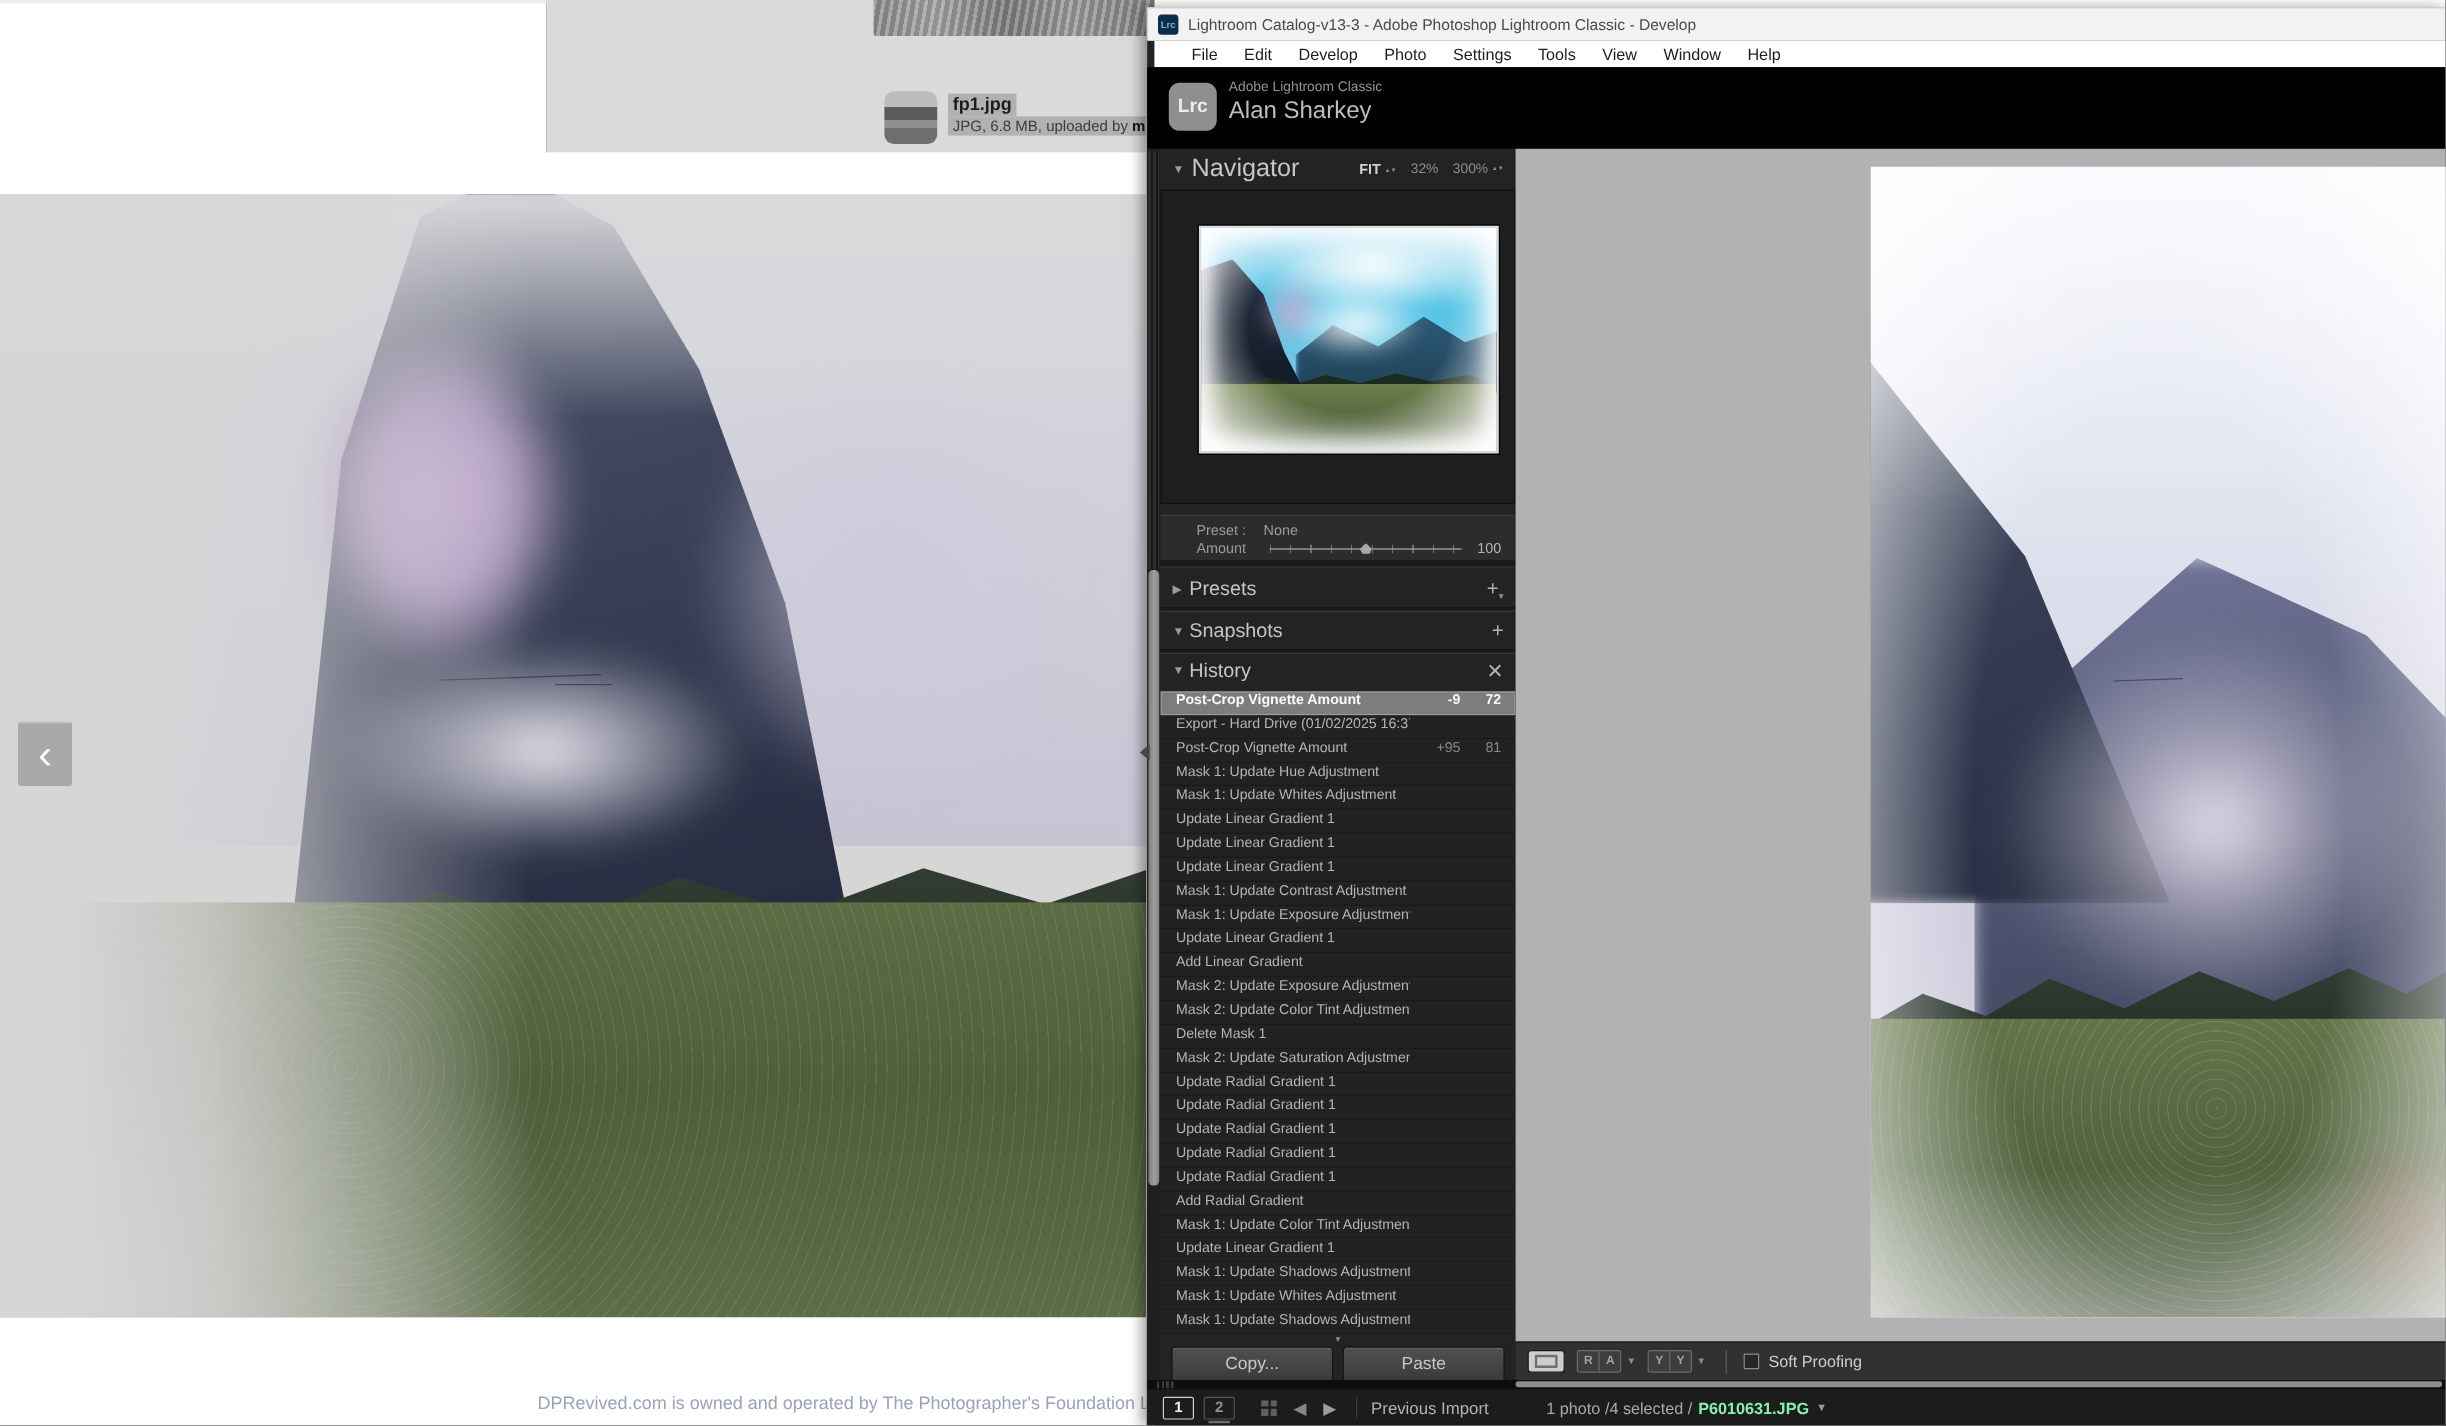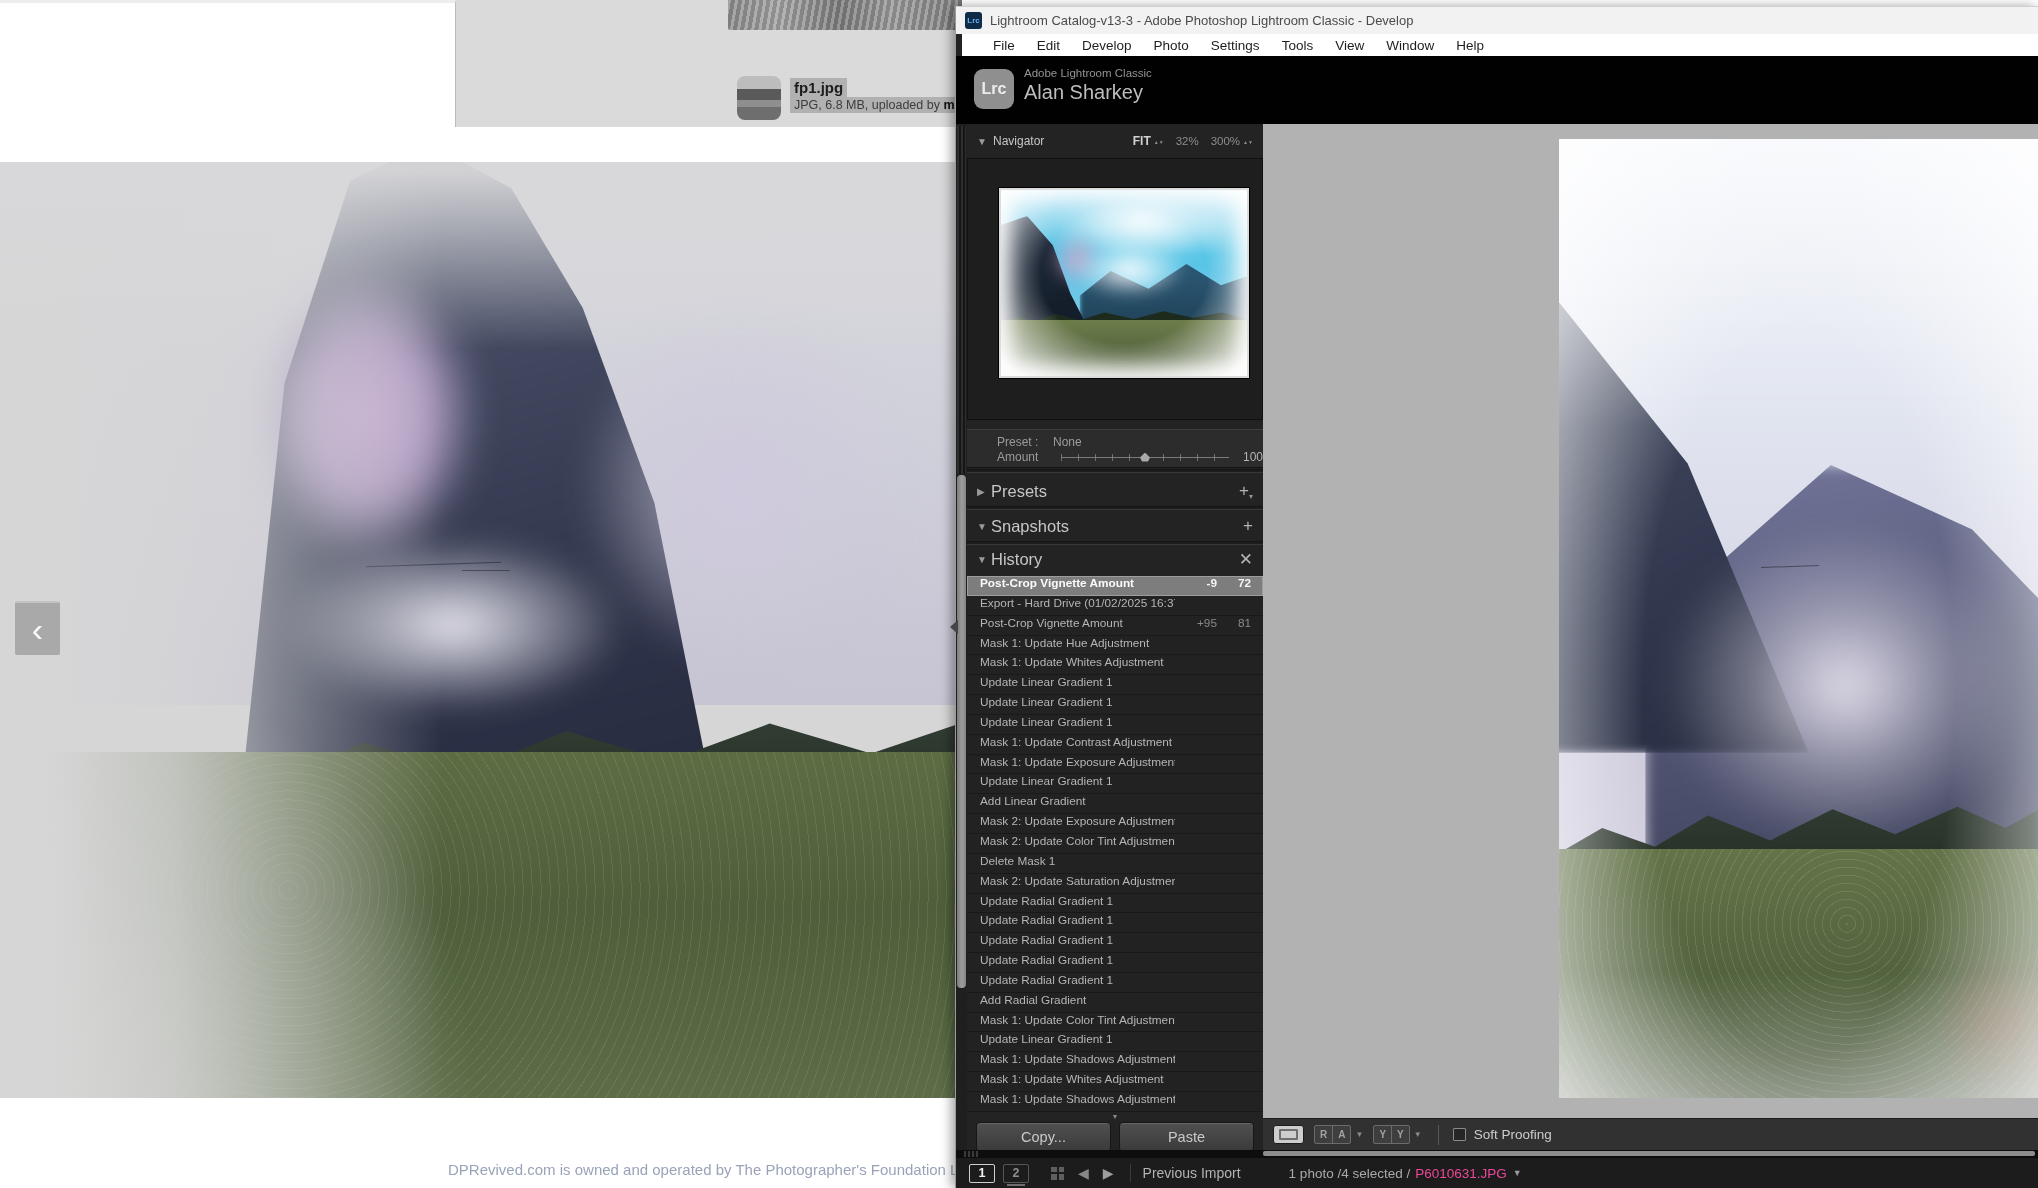--- a/index.html
+++ b/index.html
@@ -79,21 +79,21 @@
   .lr-content{left:11px;top:0;width:296px;height:100%}
 
   .ph{display:flex;align-items:center;height:30px;padding:0 10px;cursor:pointer}
   .ph .tri{font-size:10px;color:#9a9a9a;width:14px}
   .ph .ph-label{font-size:16.5px;color:#c6c6c6;flex:1}
   .ph .ph-action{font-size:17px;color:#b2b2b2;cursor:pointer}
   .groove{height:4px;border-top:1px solid #151515;border-bottom:1px solid #383838;background:#1d1d1d}
 
   .nav-header{left:0;top:0;width:100%;height:34px;display:flex;align-items:center;padding:0 10px}
   .nav-header .tri{font-size:10px;color:#9a9a9a;width:16px}
-  .nav-title{font-size:12px;color:#c6c6c6;flex:1}
+  .nav-title{font-size:21px;color:#c6c6c6;flex:1}
   .nav-zoom{display:flex;align-items:center;gap:12px}
   .nav-fit{font-size:12px;color:#d2d2d2;font-weight:bold;cursor:pointer}
   .nav-pct{font-size:11.5px;color:#8d8d8d;cursor:pointer}
   .updown{display:inline-flex;flex-direction:column;line-height:4px;font-size:5px;color:#8d8d8d;vertical-align:middle;margin-left:3px}
 
   .nav-preview{left:0;top:34px;width:296px;height:262px;background:#1e1e1e;border:1px solid #101010}
   .nav-img{left:31px;top:29px;width:250px;height:190px;border:2px solid #dcdcdc;outline:1px solid #000;overflow:hidden;background:#cfe7ef;cursor:pointer}
   .nav-img>div{position:absolute}
   .nv-sky{inset:0 0 30% 0;background:linear-gradient(180deg,#aee0f2,#54c4e6 50%,#7cc9e6)}
   .nv-cloud{left:20%;top:-6%;width:75%;height:45%;filter:blur(8px);background:radial-gradient(closest-side,#fff,rgba(255,255,255,.55),transparent)}
@@ -101,21 +101,21 @@
   .nv-cliff{left:-2%;top:14%;width:42%;height:72%;filter:blur(1px);background:linear-gradient(160deg,#2a3648,#141e2b 65%);
     clip-path:polygon(0 8%,30% 0,55% 22%,72% 58%,100% 100%,0 100%)}
   .nv-pink{left:20%;top:22%;width:22%;height:30%;filter:blur(7px);background:radial-gradient(closest-side,rgba(214,170,205,.9),transparent)}
   .nv-mtns{left:32%;top:36%;width:70%;height:38%;filter:blur(2px);background:linear-gradient(180deg,#2e5c7a,#1f4258);
     clip-path:polygon(0 55%,18% 20%,40% 45%,62% 10%,82% 40%,100% 25%,100% 100%,0 100%)}
   .nv-trees{left:0;top:61%;width:100%;height:14%;filter:blur(1px);background:#1c2b1c;
     clip-path:polygon(0 80%,6% 50%,14% 70%,22% 40%,32% 65%,42% 35%,54% 60%,66% 30%,78% 55%,90% 35%,100% 60%,100% 100%,0 100%)}
   .nv-meadow{left:0;top:70%;width:100%;height:30%;background:linear-gradient(180deg,#6d7d4a,#55653e 60%,#4e5e3a)}
   .nv-vign{inset:0;background:radial-gradient(ellipse at 50% 45%,transparent 48%,rgba(255,255,255,.92) 92%);box-shadow:inset 0 0 18px 8px rgba(255,255,255,.85)}
 
-  .vg-strip{left:0;top:305px;width:296px;height:39px;background:#2c2c2c;border-top:1px solid #3d3d3d;border-bottom:1px solid #121212;padding:4px 0 0 30px}
+  .vg-strip{left:0;top:305px;width:296px;height:39px;background:#2c2c2c;border-top:1px solid #3d3d3d;border-bottom:1px solid #121212;padding:4px 12px 0 30px}
   .vg-row{display:flex;align-items:center;height:15px}
   .vg-label{font-size:12px;color:#9b9b9b;width:56px}
   .vg-value{font-size:12px;color:#9b9b9b}
   .vg-slider{position:relative;width:168px;height:10px;margin:0 8px;cursor:pointer}
   .vg-track{position:absolute;left:0;top:2px;width:100%;height:7px;
     background:repeating-linear-gradient(90deg,rgba(140,140,140,.7) 0 1px,transparent 1px 17px),linear-gradient(transparent 3px,#7a7a7a 3px 4px,transparent 4px)}
   .vg-thumb{position:absolute;left:50%;top:1px;width:10px;height:9px;margin-left:-5px;background:#a9a9a9;
     clip-path:polygon(50% 0,100% 55%,80% 100%,20% 100%,0 55%)}
   .vg-amt{font-size:12px;color:#b4b4b4;width:26px;text-align:right}
 
@@ -192,21 +192,21 @@
   .mon-2{margin-left:8px;border:1px solid #565656;color:#8f8f8f;position:relative}
   .mon-2::after{content:"";position:absolute;left:3px;right:3px;bottom:-4px;height:2px;background:#6f6f6f}
   .grid-icon{margin-left:22px;width:13px;height:13px;display:grid;grid-template-columns:1fr 1fr;gap:2px;cursor:pointer}
   .grid-icon i{background:#5f5f5f}
   .fs-arrow{font-size:14px;margin-left:14px;cursor:pointer}
   .fs-arrow.left{color:#878787}
   .fs-arrow.right{color:#9d9d9d}
   .bb-sep{width:1px;height:18px;background:#3a3a3a;margin-left:16px}
   .bb-previmport{font-size:14px;color:#b3b3b3;margin-left:12px;cursor:pointer}
   .bb-status{font-size:13.5px;color:#aaa;margin-left:48px}
-  .bb-filename{font-size:13.5px;color:#ec4899;font-weight:normal;margin-left:5px;cursor:pointer}
+  .bb-filename{font-size:13.5px;color:#86efac;font-weight:bold;margin-left:5px;cursor:pointer}
   .bb-dd{font-size:9px;color:#9a9a9a;margin-left:6px;cursor:pointer}
 </style>
 </head>
 <body>
 
 <div id="canvas">
 
   <div id="webpage">
     <div class="abs wp-white-block"></div>
     <div class="abs wp-gray-block"></div>

